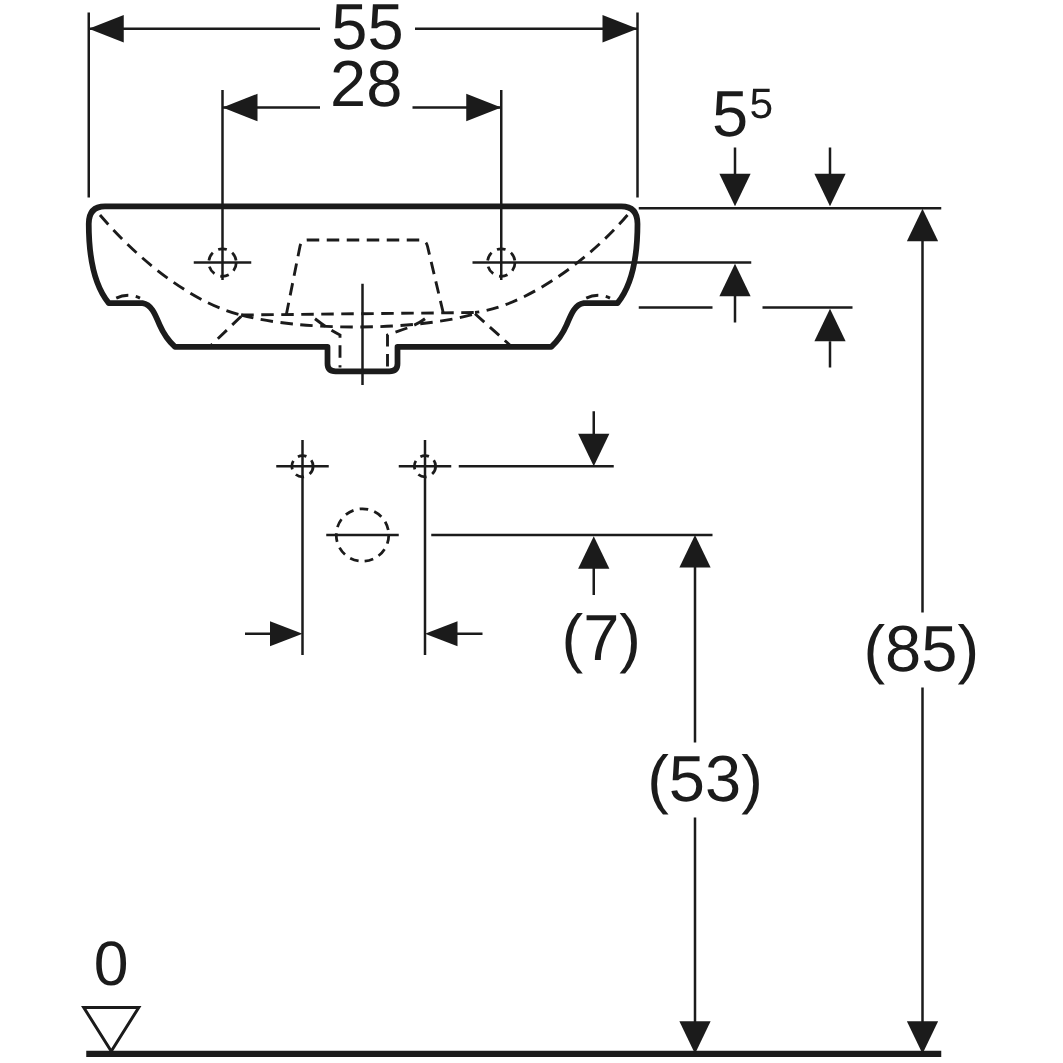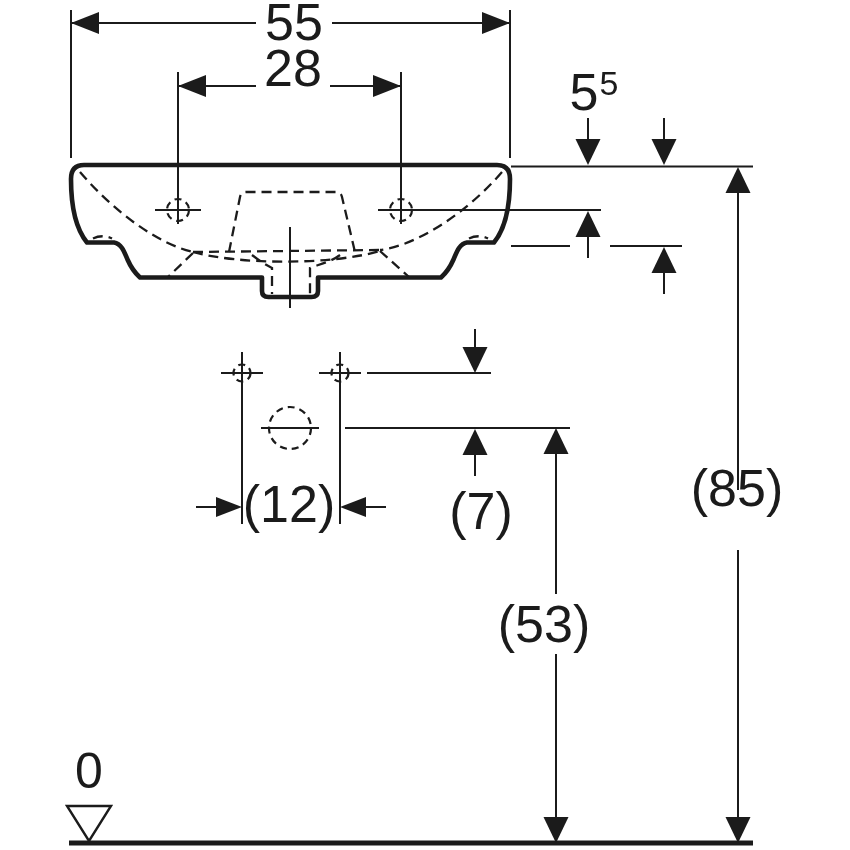--- a/index.html
+++ b/index.html
@@ -144,23 +144,22 @@
     <polygon points="67,806 111,806 89,841" fill="#ffffff" stroke="#1b1b1b" stroke-width="2.4"></polygon>
   </svg>
 
   <div class="dim-label" style="left:294px;top:22px">55</div>
 
   <div class="dim-label" style="left:293px;top:68px">28</div>
 
   <div class="dim-label" style="left:594px;top:92px"><span>5</span><span class="sup">5</span></div>
 
 
-  <div class="dim-label" style="left:737px;top:488px">(85)</div>
+  <div class="dim-label" style="left:737px;top:520px">(85)</div>
 
-  <div class="dim-label" style="left:544px;top:624px">(53)</div>
+  <div class="dim-label" style="left:564px;top:624px">(53)</div>
 
-  <div class="dim-label" style="left:289px;top:504px">(12)</div>
 
   <div class="dim-label" style="left:481px;top:511px">(7)</div>
 
   <div class="dim-label small" style="left:89px;top:771px">0</div>
 
 </div>
 
 </body></html>

